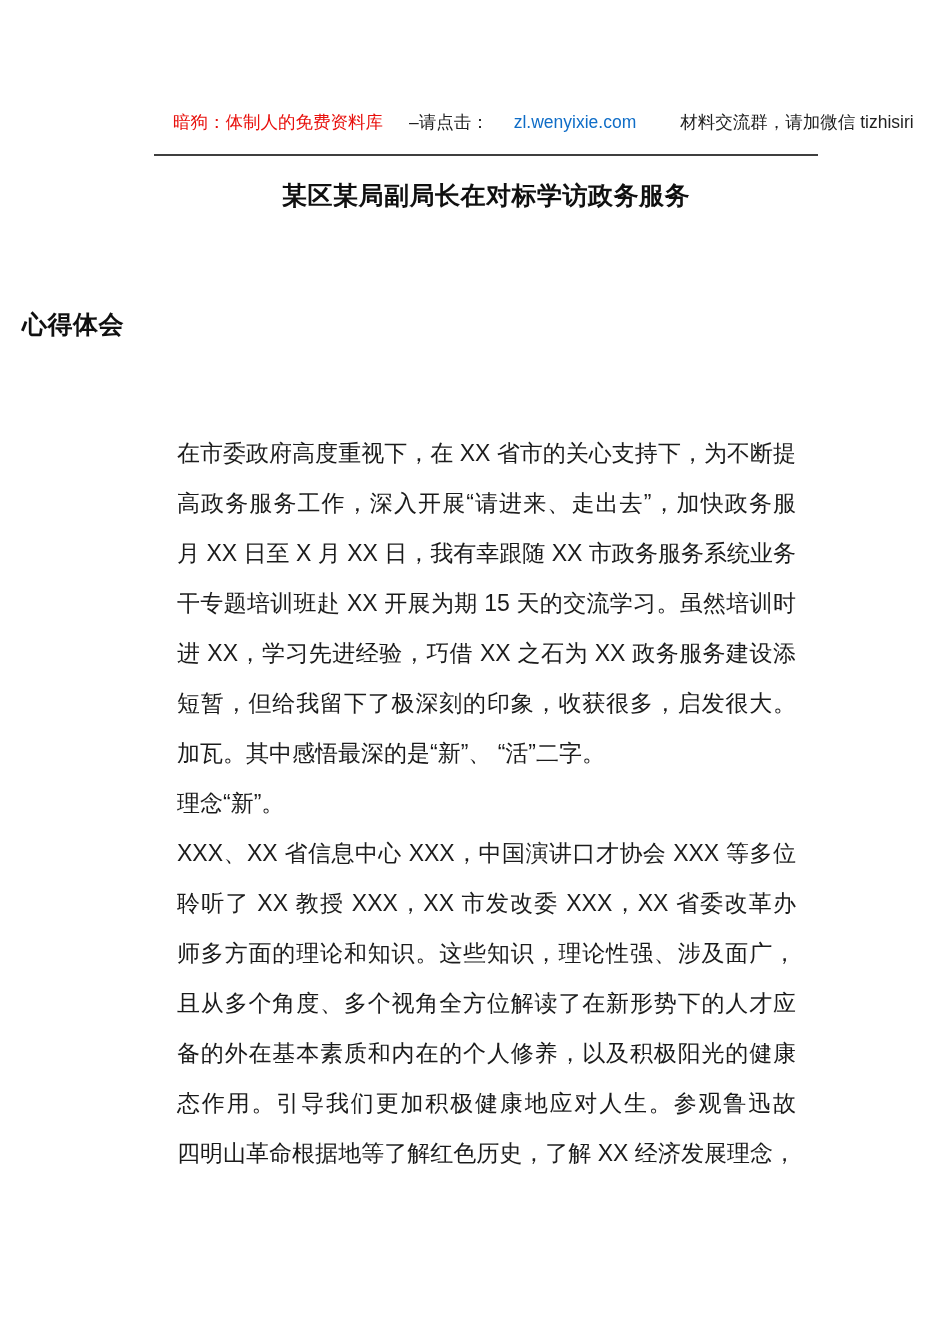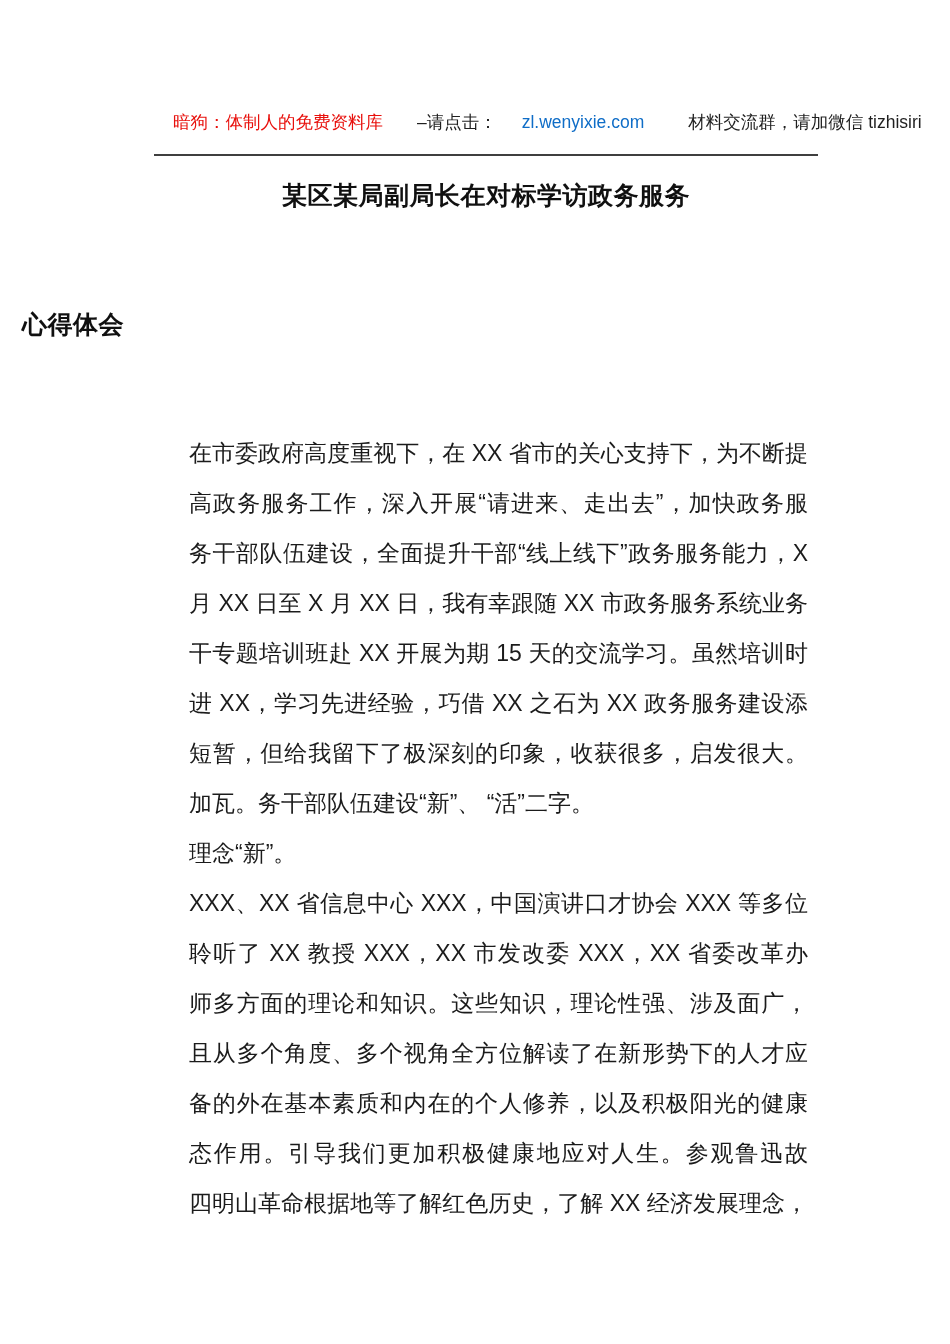--- a/index.html
+++ b/index.html
@@ -16,42 +16,42 @@
   .header {
     position: absolute;
     left: 143px; top: 58px; width: 664px;
     display: flex; align-items: baseline;
     border-bottom: 2px solid #3f3f3f;
     padding: 0 0 9px 8px;
     font-size: 17.5px;
     white-space: nowrap;
   }
   .header .site-label { color: #e8100c; }
-  .header .click-prompt { color: #1f1f1f; margin-left: 12px; }
+  .header .click-prompt { color: #1f1f1f; margin-left: 4px; }
   .header .site-link { color: #0f6dc7; text-decoration: none; margin-left: 3px; margin-top: 32px; }
   .header .flex-gap { flex: 1; min-width: 12px; }
   .header .group-note { color: #1f1f1f; }
 
   
   .doc-title {
     position: absolute; left: 0; top: 157px; width: 950px;
     text-align: center;
     font-size: 25px; font-weight: bold; color: #101010;
     letter-spacing: 0.5px;
   }
   .doc-subtitle {
     position: absolute; left: 0; top: 286px; width: 950px;
     text-align: left;
     font-size: 25px; font-weight: bold; color: #101010;
     letter-spacing: 0.5px;
   }
 
   
   .doc-body {
-    position: absolute; left: 156px; top: 395px; width: 663px;
+    position: absolute; left: 144px; top: 395px; width: 663px;
     color: #1b1b1b;
   }
   .doc-body .line {
     height: 50px; line-height: 50px;
     font-size: 23px;
     overflow: hidden;
     white-space: nowrap;
   }
   .doc-body .line.fill {
     white-space: normal;
@@ -73,26 +73,25 @@
     <span class="group-note">材料交流群，请加微信 tizhisiri</span>
   </div>
 
   <div class="doc-title">某区某局副局长在对标学访政务服务</div>
 
   <div class="doc-subtitle">心得体会</div>
 
   <div class="doc-body">
       <div class="line fill">在市委政府高度重视下，在 XX 省市的关心支持下，为不断提</div>
       <div class="line fill">高政务服务工作，深入开展“请进来、走出去”，加快政务服</div>
-      <div class="line fill">务干部队伍建设，全面提升干部“线上线下”政务服务能力，X</div>
       <div class="line fill">月 XX 日至 X 月 XX 日，我有幸跟随 XX 市政务服务系统业务骨</div>
       <div class="line fill">干专题培训班赴 XX 开展为期 15 天的交流学习。虽然培训时间</div>
       <div class="line fill">进 XX，学习先进经验，巧借 XX 之石为 XX 政务服务建设添砖</div>
       <div class="line fill">短暂，但给我留下了极深刻的印象，收获很多，启发很大。走</div>
-      <div class="line">加瓦。务干部队伍建设“新”、 “活”二字。</div>
+      <div class="line">加瓦。其中感悟最深的是“新”、 “活”二字。</div>
       <div class="line">理念“新”。</div>
       <div class="line fill">XXX、XX 省信息中心 XXX，中国演讲口才协会 XXX 等多位老</div>
       <div class="line fill">聆听了 XX 教授 XXX，XX 市发改委 XXX，XX 省委改革办</div>
       <div class="line fill">师多方面的理论和知识。这些知识，理论性强、涉及面广，并</div>
       <div class="line fill">且从多个角度、多个视角全方位解读了在新形势下的人才应具</div>
       <div class="line fill">备的外在基本素质和内在的个人修养，以及积极阳光的健康心</div>
       <div class="line fill">态作用。引导我们更加积极健康地应对人生。参观鲁迅故里、</div>
       <div class="line fill">四明山革命根据地等了解红色历史，了解 XX 经济发展理念，</div>
     </div>
 

